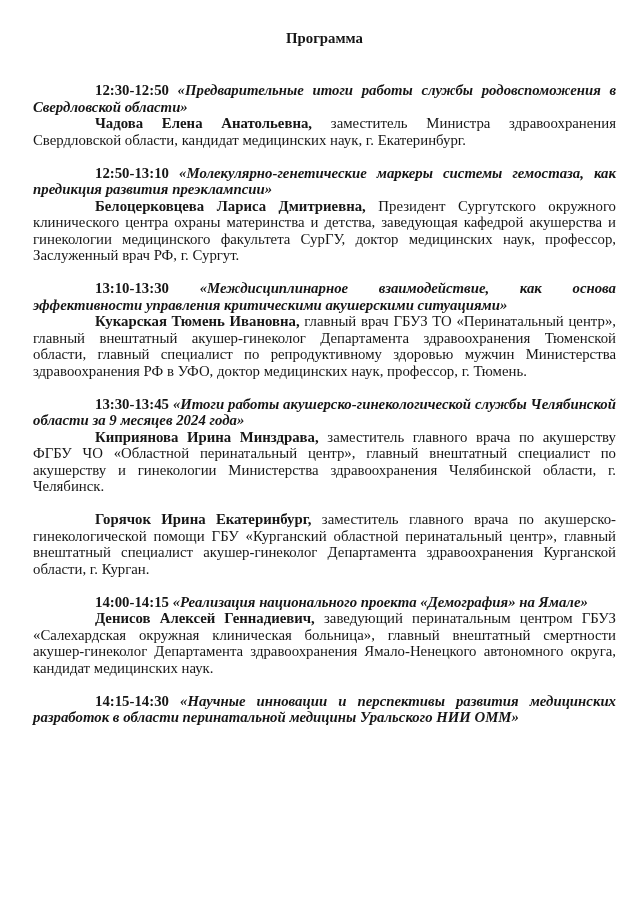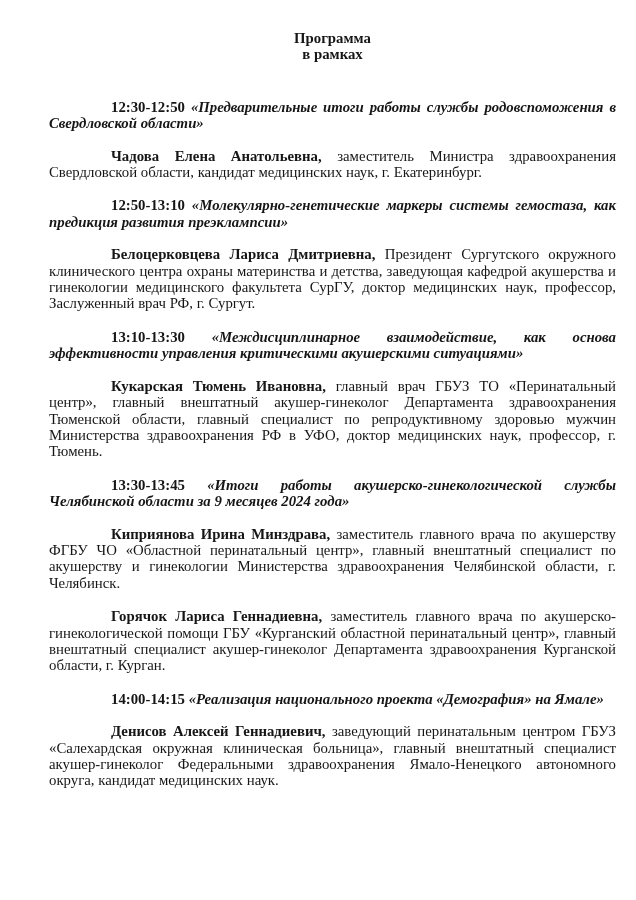--- a/index.html
+++ b/index.html
@@ -10,36 +10,36 @@
   .page {
     position: relative;
     width: 636px;
     height: 900px;
     box-sizing: border-box;
     background: #ffffff;
     color: #161616;
     font-family: "Liberation Serif", "DejaVu Serif", serif;
     font-size: 14.8px;
     line-height: 16.4px;
-    padding: 30px 4px 0 33px;
+    padding: 30px 20px 0 33px;
     overflow: hidden;
   }
   .doc-header {
     text-align: center;
     font-weight: bold;
     margin-bottom: 36px;
   }
   .doc-header div {
     margin: 0;
   }
   .agenda-item {
     margin-bottom: 17px;
   }
   .agenda-item p {
-    margin: 16px;
+    margin: 0;
     text-indent: 62px;
     text-align: justify;
   }
   .time {
     font-weight: bold;
     font-style: normal;
   }
   .topic {
     font-weight: bold;
     font-style: italic;
@@ -48,21 +48,20 @@
     font-weight: bold;
   }
 </style>
 </head>
 <body>
 
 <div class="page">
 
   <div class="doc-header">
     <div>Программа</div>
-    <div>в рамках</div>
   </div>
 
   <div class="agenda">
 
     <div class="agenda-item">
       <p><span class="time">12:30-12:50</span> <span class="topic">«Предварительные итоги работы службы родовспоможения в Свердловской области»</span></p>
       <p><span class="speaker">Чадова Елена Анатольевна,</span> <span>заместитель Министра здравоохранения Свердловской области, кандидат медицинских наук, г. Екатеринбург.</span></p>
     </div>
 
     <div class="agenda-item">
@@ -74,26 +73,27 @@
       <p><span class="time">13:10-13:30</span> <span class="topic">«Междисциплинарное взаимодействие, как основа эффективности управления критическими акушерскими ситуациями»</span></p>
       <p><span class="speaker">Кукарская Тюмень Ивановна,</span> <span>главный врач ГБУЗ ТО «Перинатальный центр», главный внештатный акушер-гинеколог Департамента здравоохранения Тюменской области, главный специалист по репродуктивному здоровью мужчин Министерства здравоохранения РФ в УФО, доктор медицинских наук, профессор, г. Тюмень.</span></p>
     </div>
 
     <div class="agenda-item">
       <p><span class="time">13:30-13:45</span> <span class="topic">«Итоги работы акушерско-гинекологической службы Челябинской области за 9 месяцев 2024 года»</span></p>
       <p><span class="speaker">Киприянова Ирина Минздрава,</span> <span>заместитель главного врача по акушерству ФГБУ ЧО «Областной перинатальный центр», главный внештатный специалист по акушерству и гинекологии Министерства здравоохранения Челябинской области, г. Челябинск.</span></p>
     </div>
 
     <div class="agenda-item">
-      <p><span class="speaker">Горячок Лариса Геннадиевна,</span> <span>заместитель главного врача по акушерско-гинекологической помощи ГБУ «Курганский областной перинатальный центр», главный внештатный специалист акушер-гинеколог Департамента здравоохранения Курганской области, г. Курган.</span></p>
+      <p><span class="speaker">Горячок Ирина Екатеринбург,</span> <span>заместитель главного врача по акушерско-гинекологической помощи ГБУ «Курганский областной перинатальный центр», главный внештатный специалист акушер-гинеколог Департамента здравоохранения Курганской области, г. Курган.</span></p>
     </div>
 
     <div class="agenda-item">
       <p><span class="time">14:00-14:15</span> <span class="topic">«Реализация национального проекта «Демография» на Ямале»</span></p>
-      <p><span class="speaker">Денисов Алексей Геннадиевич,</span> <span>заведующий перинатальным центром ГБУЗ «Салехардская окружная клиническая больница», главный внештатный специалист акушер-гинеколог Федеральными здравоохранения Ямало-Ненецкого автономного округа, кандидат медицинских наук.</span></p>
+      <p><span class="speaker">Денисов Алексей Геннадиевич,</span> <span>заведующий перинатальным центром ГБУЗ «Салехардская окружная клиническая больница», главный внештатный смертности акушер-гинеколог Департамента здравоохранения Ямало-Ненецкого автономного округа, кандидат медицинских наук.</span></p>
     </div>
 
     <div class="agenda-item">
+      <p><span class="time">14:15-14:30</span> <span class="topic">«Научные инновации и перспективы развития медицинских разработок в области перинатальной медицины Уральского НИИ ОММ»</span></p>
     </div>
 
   </div>
 
 </div>
 
 </body></html>

